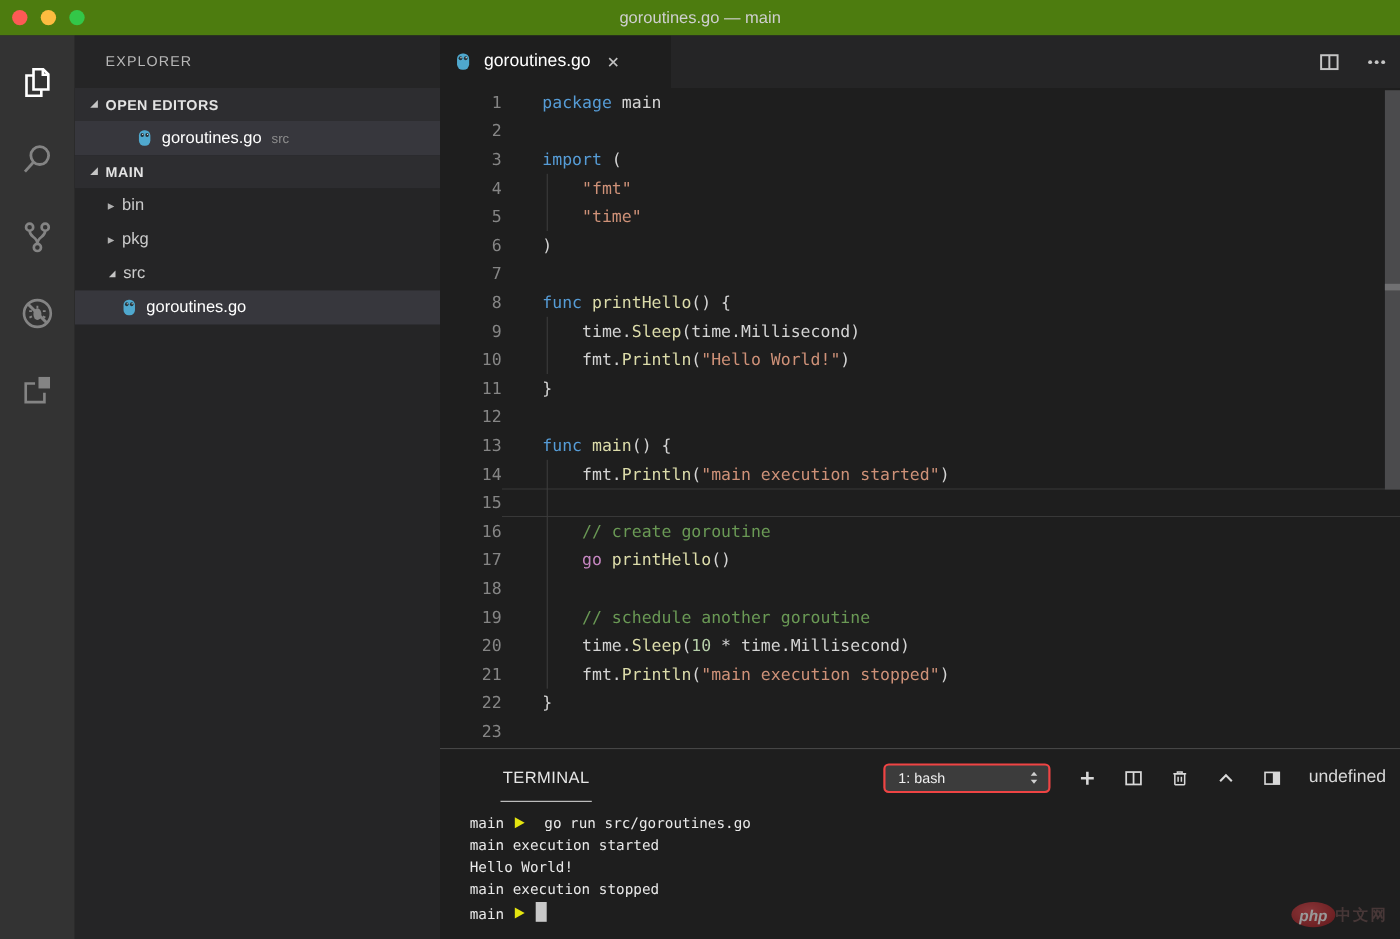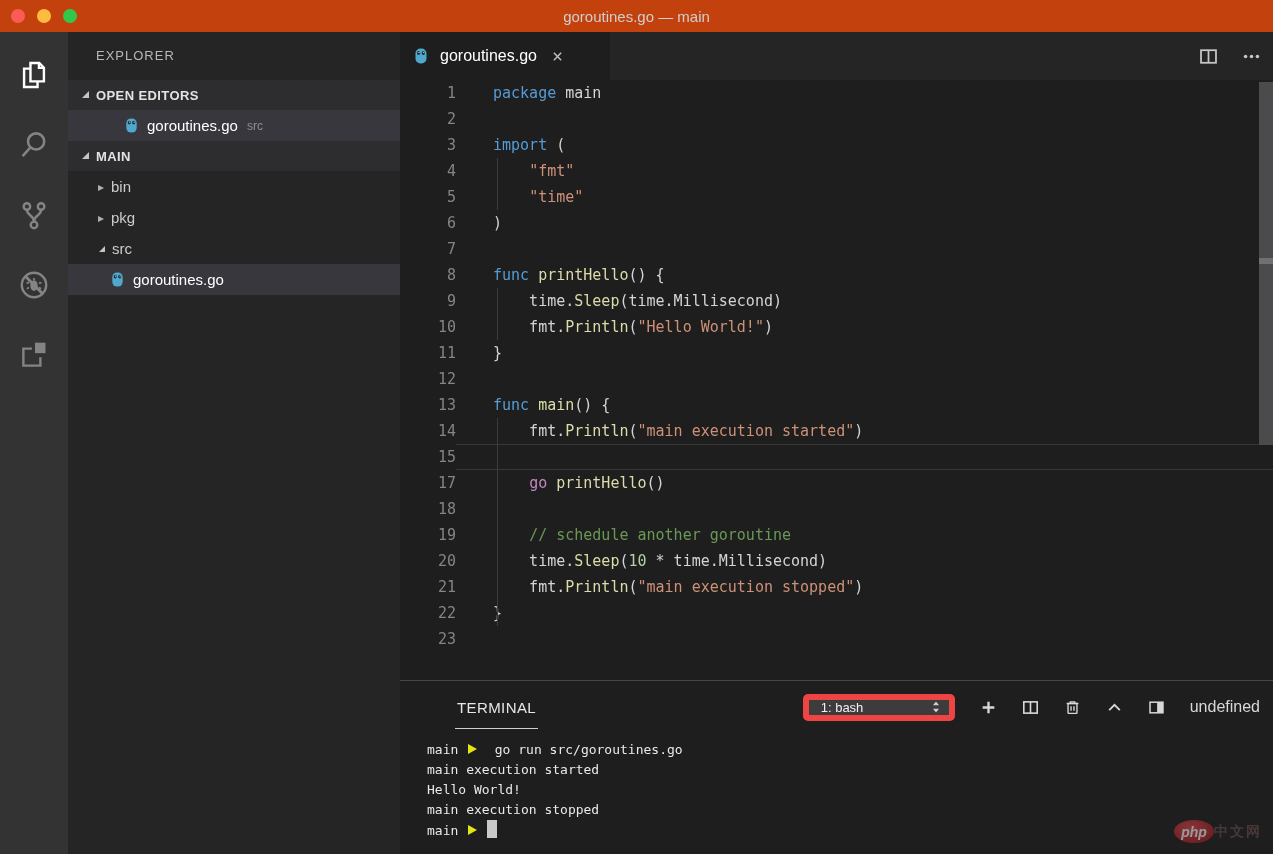--- a/index.html
+++ b/index.html
@@ -1,21 +1,21 @@
 <!DOCTYPE html>
 <html style="--c-kw: #569CD6; --c-fn: #DCDCAA; --c-str: #CE9178; --c-com: #6A9955; --c-num: #B5CEA8; --c-pl: #D4D4D4; --c-go: #C586C0; --c-arrow: #E5E510;"><head>
 <meta charset="utf-8">
 <style>
   * { margin:0; padding:0; box-sizing:border-box; }
   html,body { background:#000; }
   body { font-family:"Liberation Sans", sans-serif; }
   .window { position:relative; width:1273px; height:854px; background:#1e1e1e; overflow:hidden; }
 
   
-  .titlebar { position:relative; height:32px; background:#c2410c; display:flex; align-items:center; }
+  .titlebar { position:relative; height:32px; background:#4d7c0f; display:flex; align-items:center; }
   .traffic { position:absolute; left:11px; top:9px; display:flex; gap:12px; }
   .tl { width:14px; height:14px; border-radius:50%; }
   .tl.r { background:#fc5a55; } .tl.y { background:#fdbc40; } .tl.g { background:#33c748; }
   .win-title { flex:1; text-align:center; color:#cfcfcf; font-size:15px; }
 
   
   .main-row { display:flex; height:822px; }
 
   
   .activitybar { width:68px; background:#333333; padding-top:10px; }
@@ -60,21 +60,21 @@
   .tok-kw { color:var(--c-kw); } .tok-fn { color:var(--c-fn); } .tok-str { color:var(--c-str); }
   .tok-com { color:var(--c-com); } .tok-num { color:var(--c-num); } .tok-pl { color:var(--c-pl); }
   .tok-go { color:var(--c-go); }
   .scrollbar-thumb { position:absolute; right:0; top:2px; width:14px; height:363px; background:#4b4b4d; cursor:pointer; }
   .scroll-marker { position:absolute; right:0; top:178px; width:14px; height:6px; background:#707072; }
 
   
   .panel { height:174px; border-top:1px solid #464646; background:#1e1e1e; display:flex; flex-direction:column; }
   .panel-header { height:52px; display:flex; align-items:center; padding:0 13px 0 55px; }
   .panel-tab { font-size:15px; color:#e7e7e7; letter-spacing:.4px; padding:14px 2px 12px; border-bottom:1px solid #cfcfcf; cursor:pointer; }
-  .shell-select { margin-left:auto; width:152px; height:27px; background:#3c3c3c; border:6px solid #ef4444; border-radius:5px; display:flex; align-items:center; padding:0 6px 0 12px; color:#f0f0f0; font-size:13px; cursor:pointer; }
+  .shell-select { margin-left:auto; width:152px; height:27px; background:#3c3c3c; border:2px solid #ef4444; border-radius:5px; display:flex; align-items:center; padding:0 6px 0 12px; color:#f0f0f0; font-size:13px; cursor:pointer; }
   .shell-select .spin { margin-left:auto; display:flex; color:#d0d0d0; }
   .shell-select svg { width:14px; height:16px; }
   .panel-act { display:flex; margin-left:25px; color:#d8d8d8; cursor:pointer; }
   .panel-act svg { width:17px; height:17px; }
   .terminal-body { padding:7px 0 0 27px; font-family:"DejaVu Sans Mono","Liberation Mono",monospace; font-size:13px; line-height:20px; color:#e9e9e9; }
   .t-prompt { display:inline-block; width:0; height:0; border-left:9px solid var(--c-arrow); border-top:5px solid transparent; border-bottom:5px solid transparent; margin:0 2px; }
   .t-cursor { display:inline-block; width:10px; height:18px; background:#c9c9c9; vertical-align:-3px; }
   .t-line { white-space:pre; }
 
   
@@ -235,20 +235,21 @@
           <div class="code-line"><span class="gutter">6</span><span class="line-content"><span class="tok-pl">)</span></span></div>
           <div class="code-line"><span class="gutter">7</span><span class="line-content"></span></div>
           <div class="code-line"><span class="gutter">8</span><span class="line-content"><span class="tok-kw">func</span><span class="tok-pl"> </span><span class="tok-fn">printHello</span><span class="tok-pl">() {</span></span></div>
           <div class="code-line"><span class="gutter">9</span><span class="line-content"><span class="tok-pl">    time.</span><span class="tok-fn">Sleep</span><span class="tok-pl">(time.Millisecond)</span></span></div>
           <div class="code-line"><span class="gutter">10</span><span class="line-content"><span class="tok-pl">    fmt.</span><span class="tok-fn">Println</span><span class="tok-pl">(</span><span class="tok-str">"Hello World!"</span><span class="tok-pl">)</span></span></div>
           <div class="code-line"><span class="gutter">11</span><span class="line-content"><span class="tok-pl">}</span></span></div>
           <div class="code-line"><span class="gutter">12</span><span class="line-content"></span></div>
           <div class="code-line"><span class="gutter">13</span><span class="line-content"><span class="tok-kw">func</span><span class="tok-pl"> </span><span class="tok-fn">main</span><span class="tok-pl">() {</span></span></div>
           <div class="code-line"><span class="gutter">14</span><span class="line-content"><span class="tok-pl">    fmt.</span><span class="tok-fn">Println</span><span class="tok-pl">(</span><span class="tok-str">"main execution started"</span><span class="tok-pl">)</span></span></div>
           <div class="code-line"><span class="gutter">15</span><span class="line-content cur"></span></div>
+          <div class="code-line"><span class="gutter">16</span><span class="line-content"><span class="tok-pl">    </span><span class="tok-com">// create goroutine</span></span></div>
           <div class="code-line"><span class="gutter">17</span><span class="line-content"><span class="tok-pl">    </span><span class="tok-go">go</span><span class="tok-pl"> </span><span class="tok-fn">printHello</span><span class="tok-pl">()</span></span></div>
           <div class="code-line"><span class="gutter">18</span><span class="line-content"></span></div>
           <div class="code-line"><span class="gutter">19</span><span class="line-content"><span class="tok-pl">    </span><span class="tok-com">// schedule another goroutine</span></span></div>
           <div class="code-line"><span class="gutter">20</span><span class="line-content"><span class="tok-pl">    time.</span><span class="tok-fn">Sleep</span><span class="tok-pl">(</span><span class="tok-num">10</span><span class="tok-pl"> * time.Millisecond)</span></span></div>
           <div class="code-line"><span class="gutter">21</span><span class="line-content"><span class="tok-pl">    fmt.</span><span class="tok-fn">Println</span><span class="tok-pl">(</span><span class="tok-str">"main execution stopped"</span><span class="tok-pl">)</span></span></div>
           <div class="code-line"><span class="gutter">22</span><span class="line-content"><span class="tok-pl">}</span></span></div>
           <div class="code-line"><span class="gutter">23</span><span class="line-content"></span></div>
           <div class="guide" style="top: 78px; height: 52px;"></div>
           <div class="guide" style="top: 208px; height: 52px;"></div>
           <div class="guide" style="top: 338px; height: 208px;"></div>

